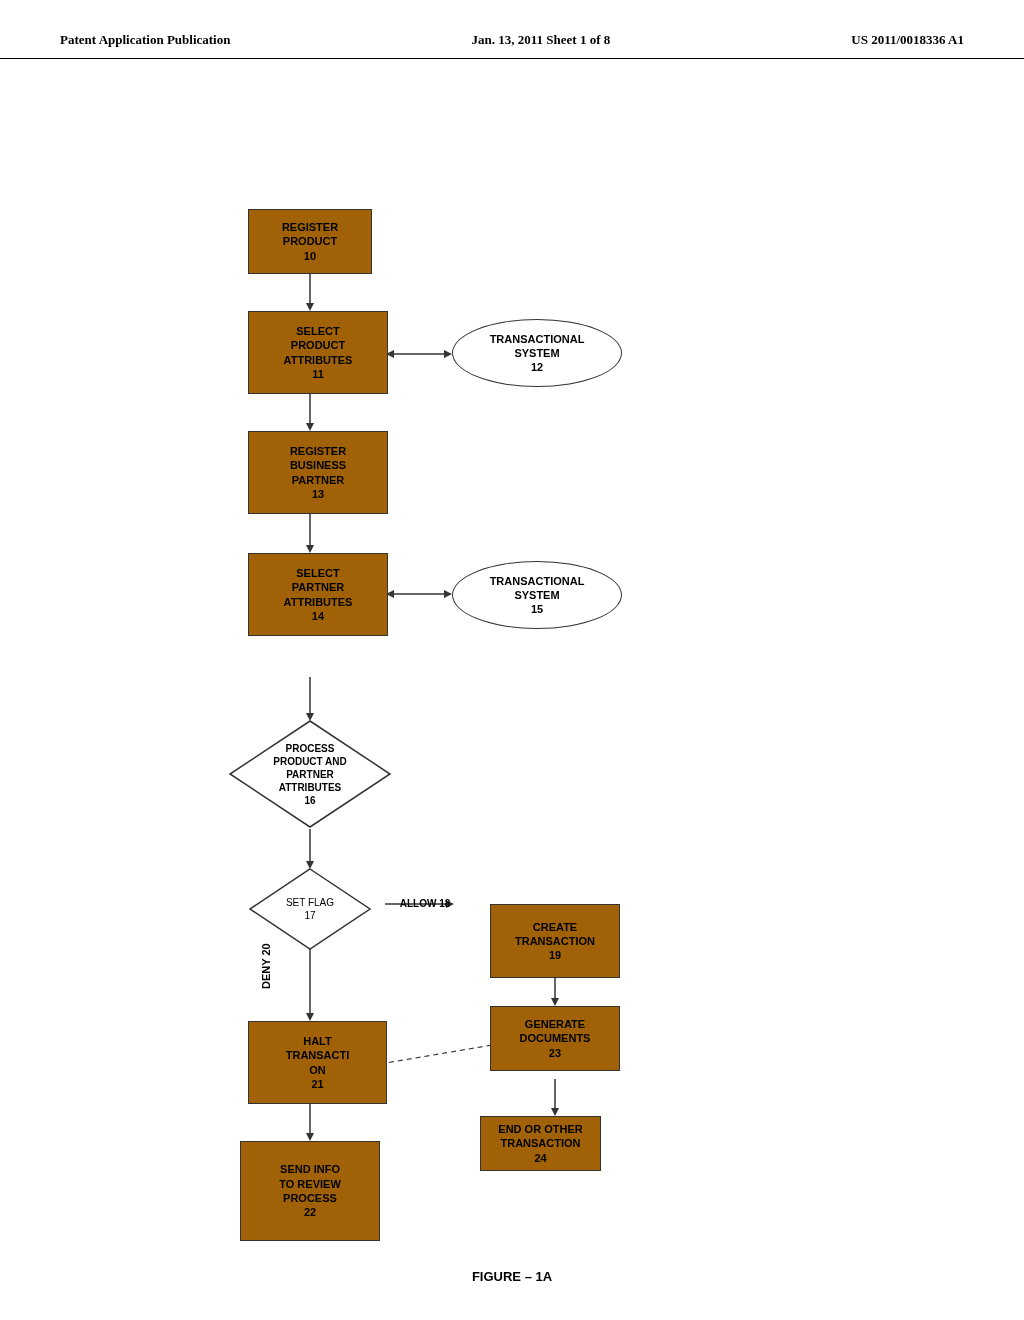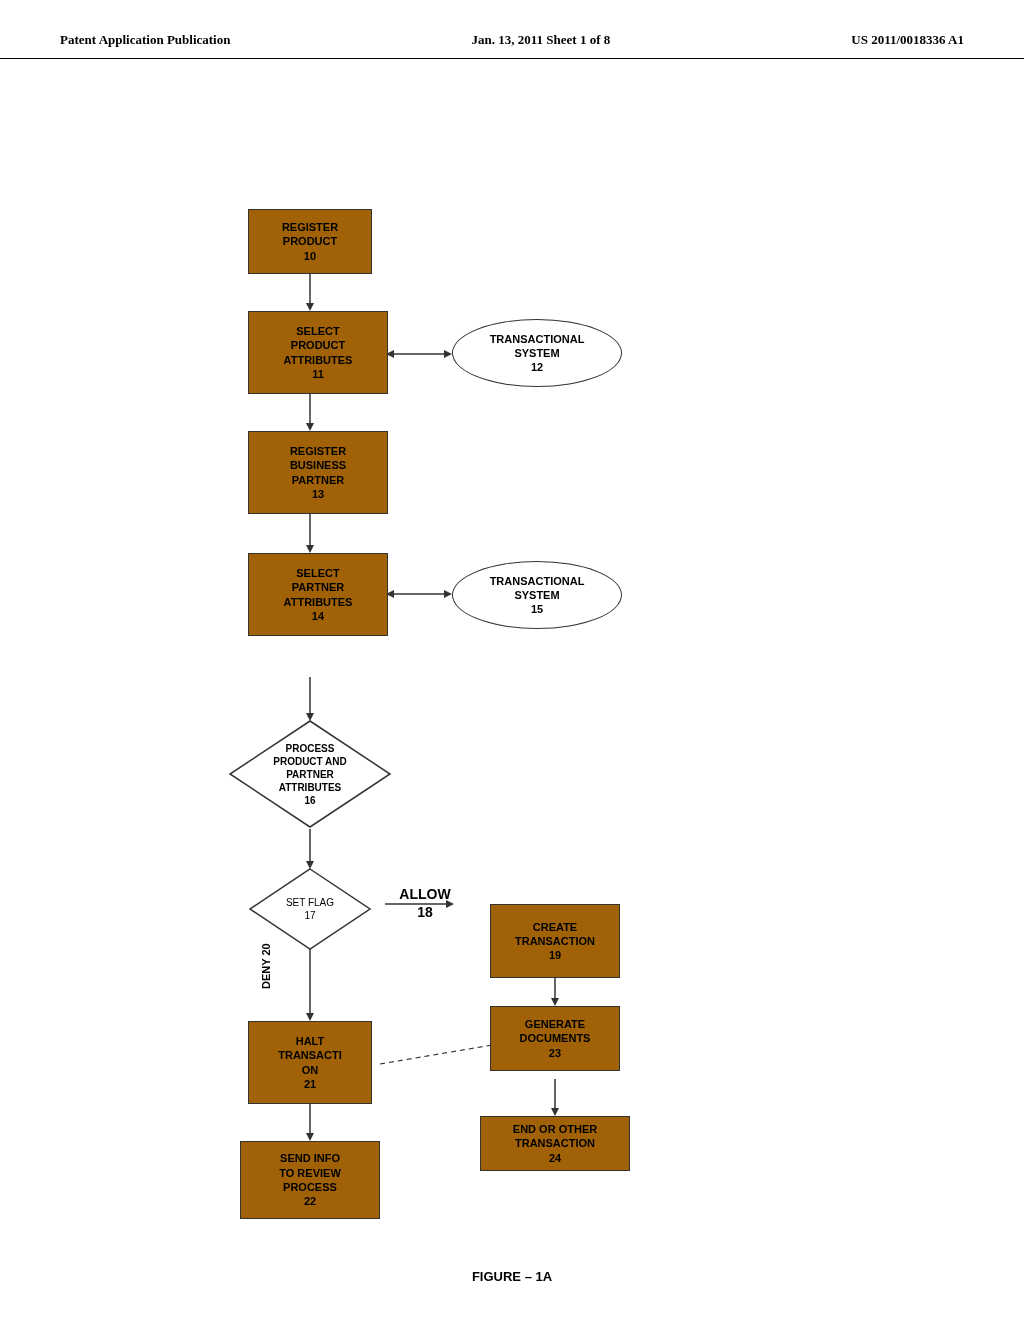--- a/index.html
+++ b/index.html
@@ -174,41 +174,41 @@
     <div style="position:absolute; top:0; left:0; width:124px; height:84px; display:flex; align-items:center; justify-content:center;">
       <svg width="124" height="84">
         <polygon points="62,2 122,42 62,82 2,42" fill="white" stroke="#333" stroke-width="1.5"></polygon>
       </svg>
     </div>
     <div style="position:absolute; top:0; left:0; width:124px; height:84px; display:flex; align-items:center; justify-content:center; text-align:center; font-size:10px; font-weight:normal; font-family:Arial,sans-serif; line-height:1.3;">
       <span>SET FLAG<br>17</span>
     </div>
   </div>
 
-  <div class="shape" style="left:390px; top:833px; width:70px; height:22px; font-size:14px; font-weight:bold; font-family:Arial,sans-serif;text-align:center;">
+  <div class="shape" style="left:390px; top:833px; width:70px; height:22px; font-size:10px; font-weight:bold; font-family:Arial,sans-serif;text-align:center;">
     <span>ALLOW 18</span>
   </div>
 
   <div class="shape rect" style="left:490px; top:845px; width:130px; height:74px;">
     <span>CREATE<br>TRANSACTION<br>19</span>
   </div>
 
   <div class="shape rect" style="left:490px; top:947px; width:130px; height:65px;">
     <span>GENERATE<br>DOCUMENTS<br>23</span>
   </div>
 
-  <div class="shape rect" style="left:480px; top:1057px; width:150px; height:55px;">
+  <div class="shape rect" style="left:480px; top:1057px; width:121px; height:55px;">
     <span>END OR OTHER<br>TRANSACTION<br>24</span>
   </div>
 
-  <div class="shape rect" style="left:248px; top:962px; width:124px; height:83px;">
+  <div class="shape rect" style="left:248px; top:962px; width:139px; height:83px;">
     <span>HALT<br>TRANSACTI<br>ON<br>21</span>
   </div>
 
-  <div class="shape rect" style="left:240px; top:1082px; width:140px; height:78px;">
+  <div class="shape rect" style="left:240px; top:1082px; width:140px; height:100px;">
     <span>SEND INFO<br>TO REVIEW<br>PROCESS<br>22</span>
   </div>
 
 </div>
 
 <div class="figure-caption">
   <span>FIGURE – 1A</span>
 </div>
 
 </body></html>

